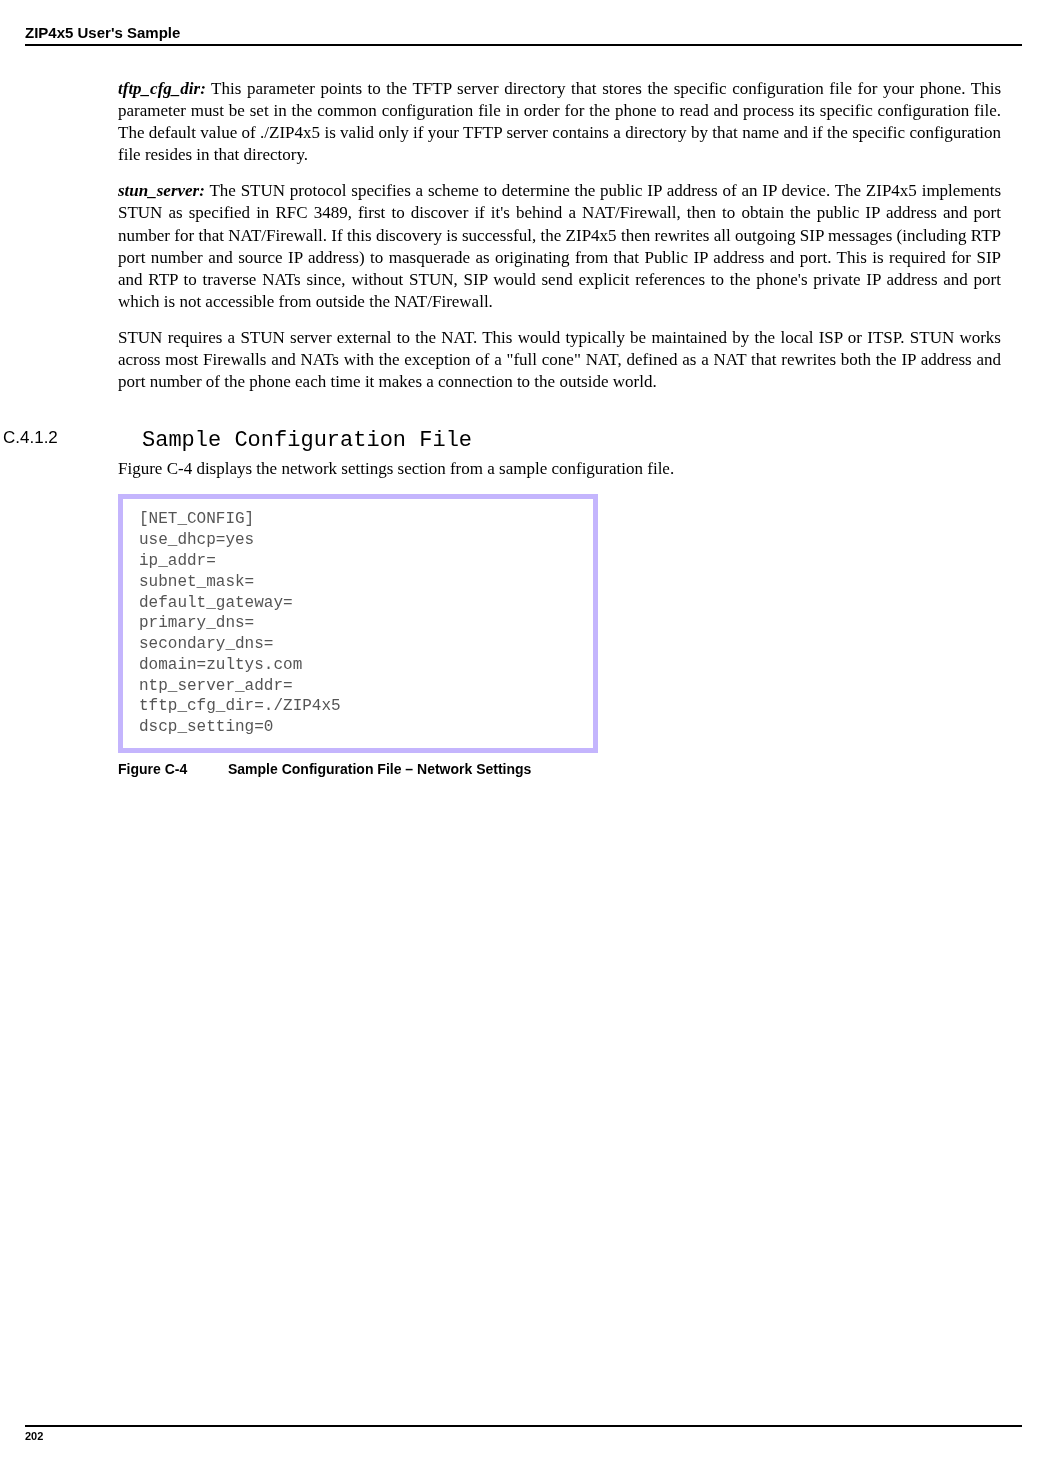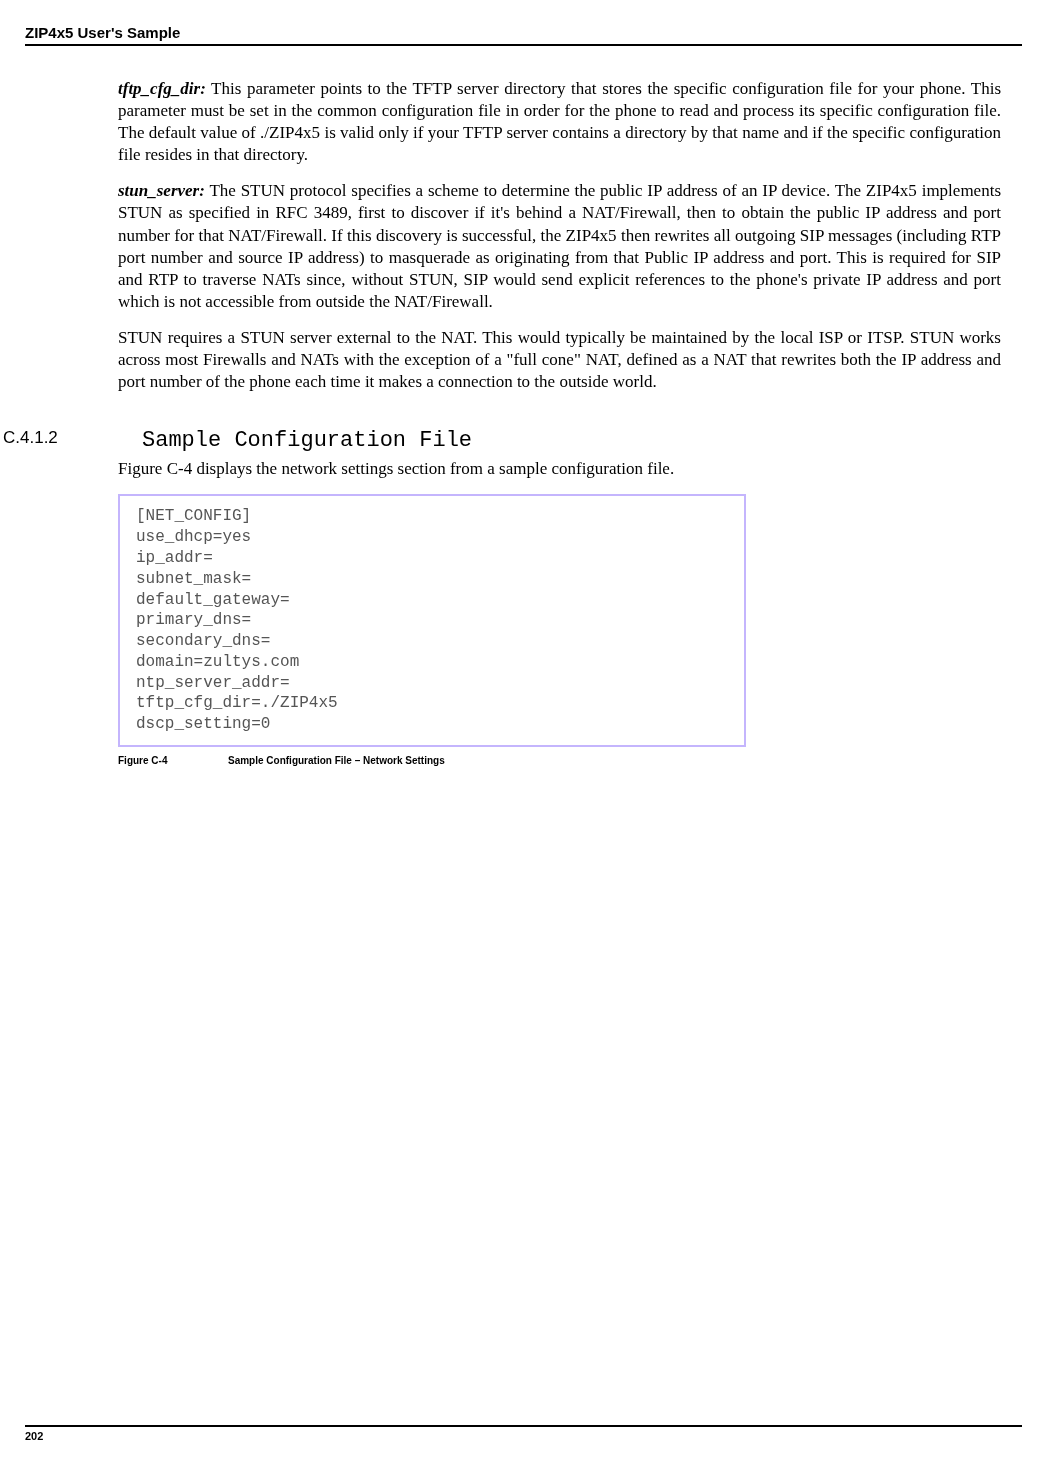--- a/index.html
+++ b/index.html
@@ -58,36 +58,36 @@
       width: 134px;
       margin-left: -118px;
       padding-left: 3px;
     }
     .section-title {
       font-family: Liberation Mono, monospace;
       font-size: 22px;
       margin-left: 8px;
     }
     .code-box {
-      border: 2px solid #c4b5fd;
+      border: 5px solid #c4b5fd;
       padding: 10px 16px;
-      width: 628px;
+      width: 480px;
       margin-top: 8px;
       margin-bottom: 8px;
     }
     .code-line {
       font-family: "Courier New", Courier, monospace;
       font-size: 16px;
       line-height: 1.3;
       color: #555;
       white-space: pre;
     }
     .figure-caption {
       font-family: Arial, Helvetica, sans-serif;
-      font-size: 10px;
+      font-size: 14px;
       font-weight: bold;
       margin-top: 8px;
     }
     .figure-num {
       display: inline-block;
       width: 110px;
     }
     .footer {
       position: absolute;
       bottom: 28px;

